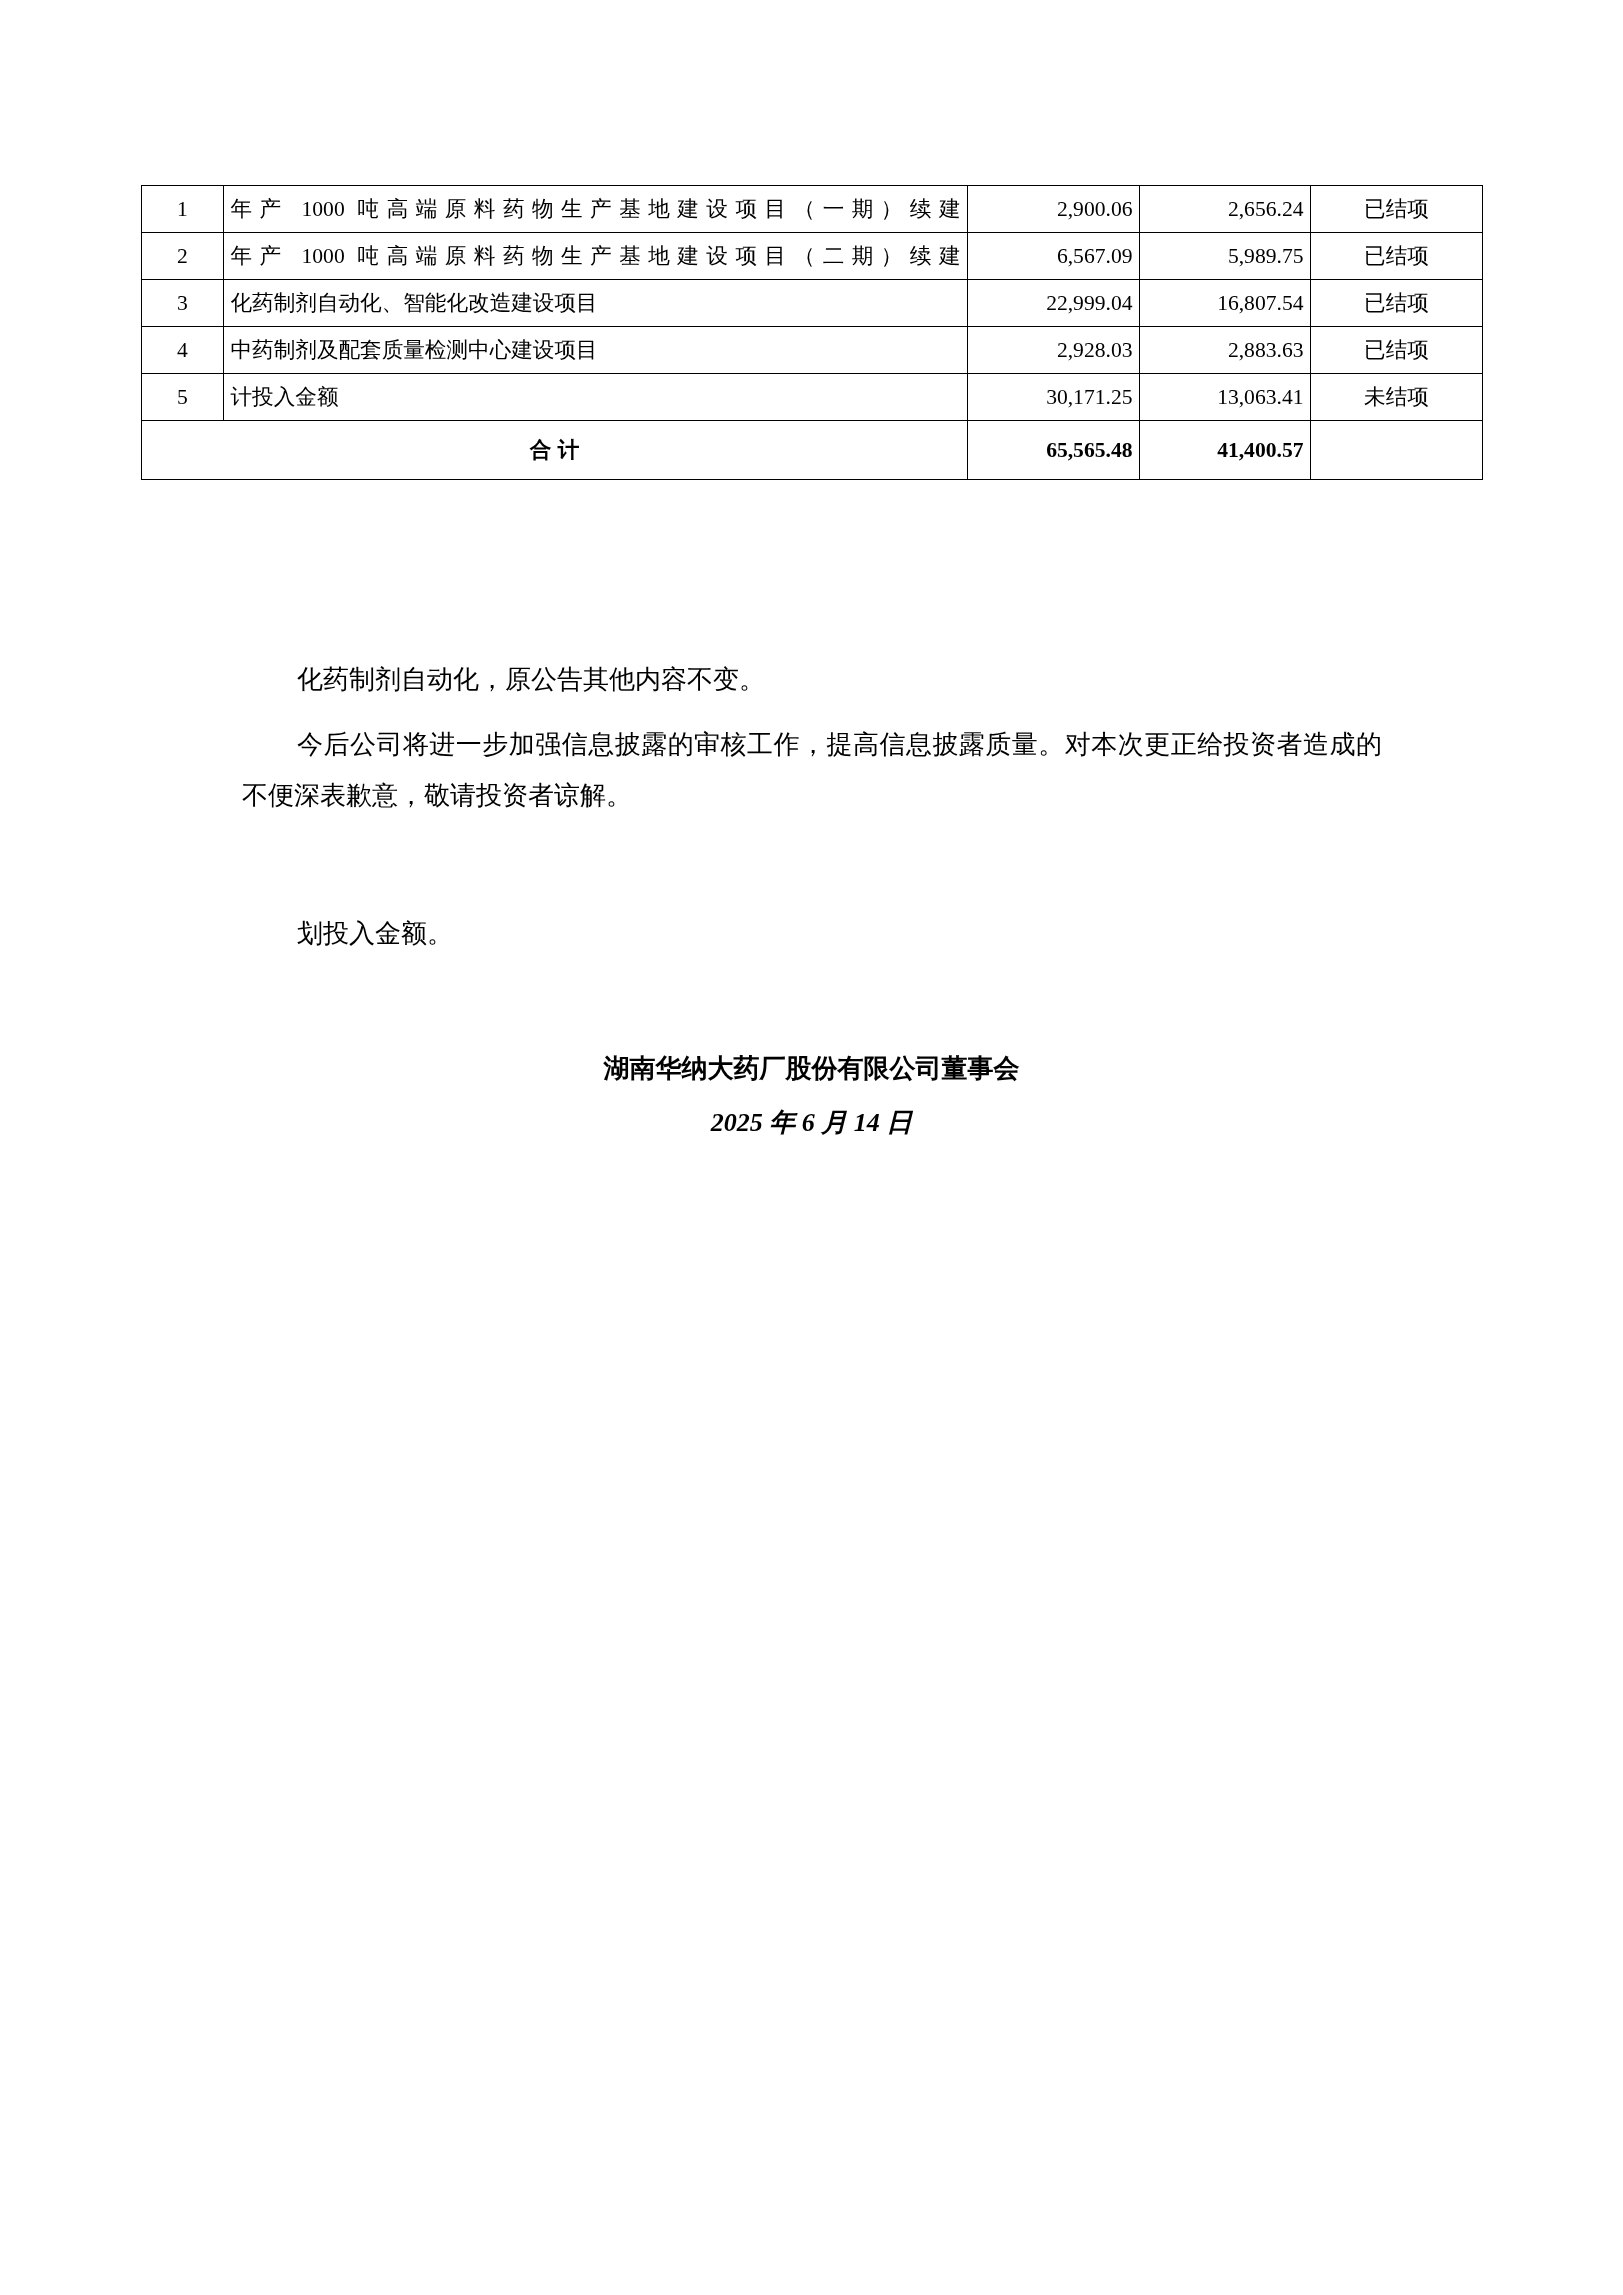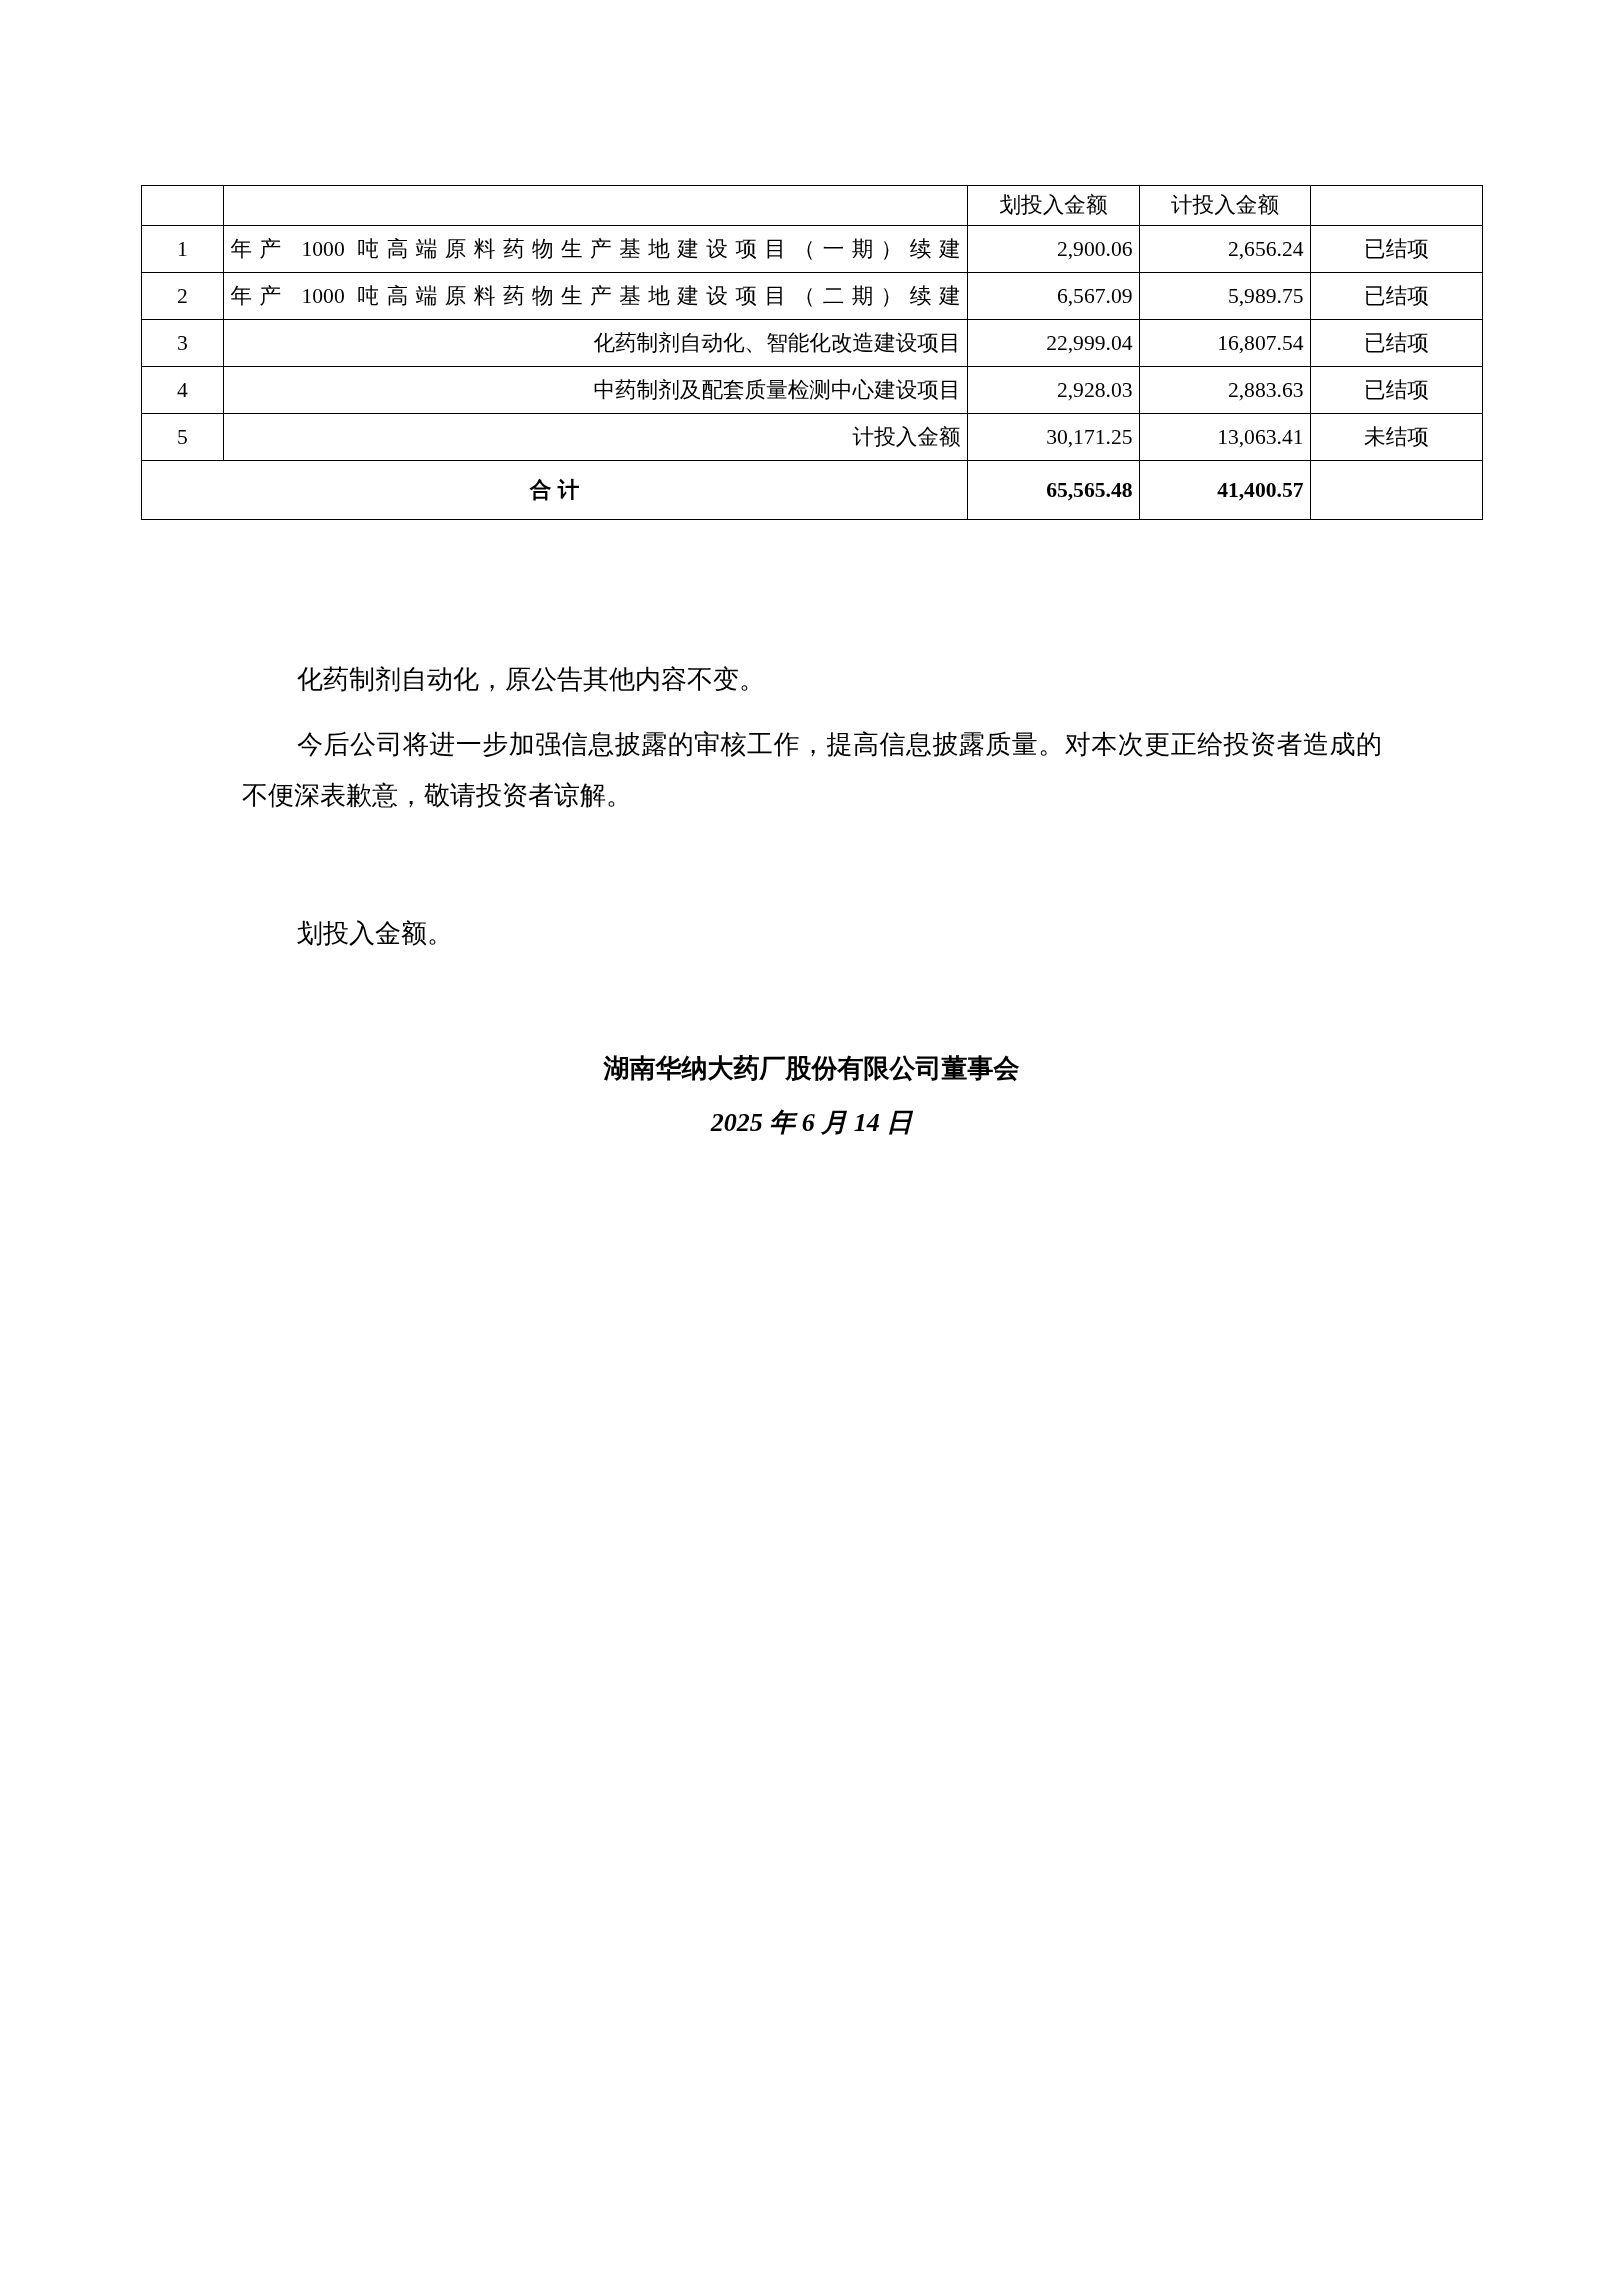--- a/index.html
+++ b/index.html
@@ -57,21 +57,21 @@
     height: 39px;
     text-align: center;
     font-size: 21.6px;
   }
 
   tr.body-row td {
     height: 46px;
   }
 
   td.cell-no       { text-align: center; }
-  td.cell-name     { text-align: right; }
+  td.cell-name     { text-align: left; }
   td.cell-name.align-justify { text-align: justify; text-align-last: justify; }
   td.cell-num      { text-align: right; padding-right: 9.2px; }
   td.cell-status   { text-align: center; }
 
   tr.total-row td {
     height: 58px;
     font-weight: bold;
   }
   tr.total-row td.cell-total-label {
     text-align: center;
@@ -127,27 +127,20 @@
   <div class="table-wrap">
     <table class="fund-table">
       <colgroup>
         <col class="c-no">
         <col class="c-name">
         <col class="c-plan">
         <col class="c-actual">
         <col class="c-status">
       </colgroup>
       <tbody>
-        <tr class="head-row">
-          <td></td>
-          <td></td>
-          <td>划投入金额</td>
-          <td>计投入金额</td>
-          <td></td>
-        </tr>
 
         <tr class="body-row">
           <td class="cell-no">1</td>
           <td class="cell-name align-justify">年产 1000 吨高端原料药物生产基地建设项目（一期）续建</td>
           <td class="cell-num">2,900.06</td>
           <td class="cell-num">2,656.24</td>
           <td class="cell-status">已结项</td>
         </tr>
 
         <tr class="body-row">

